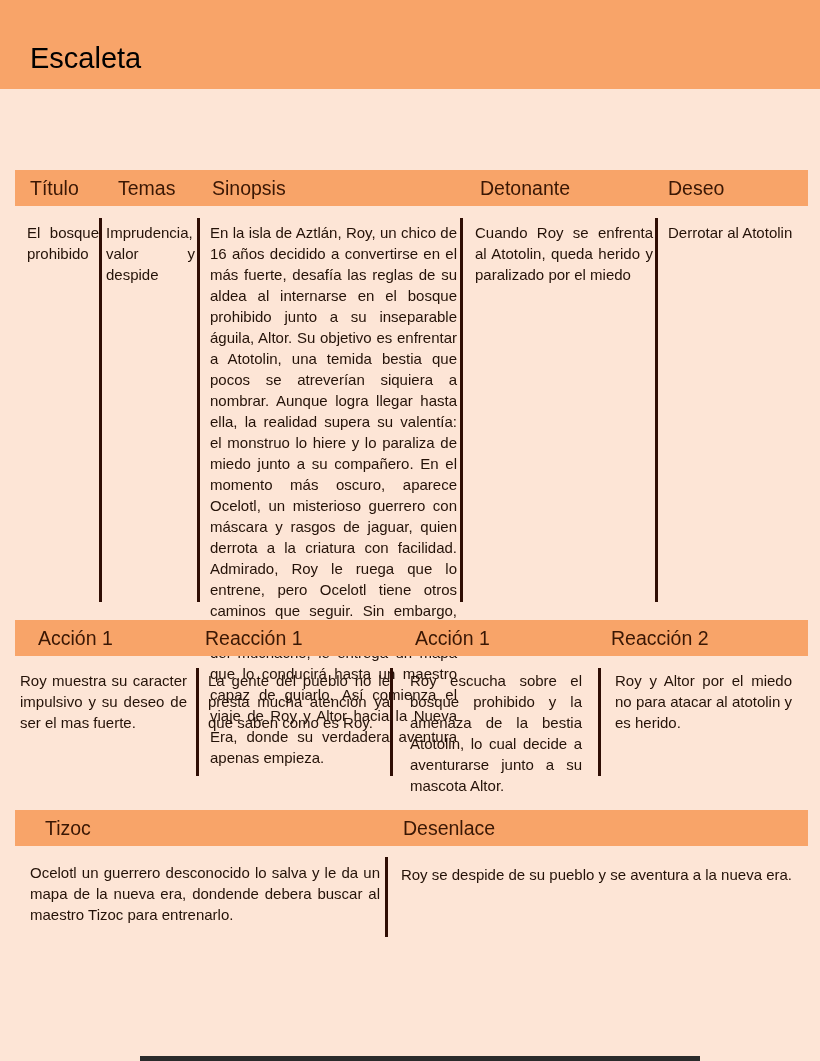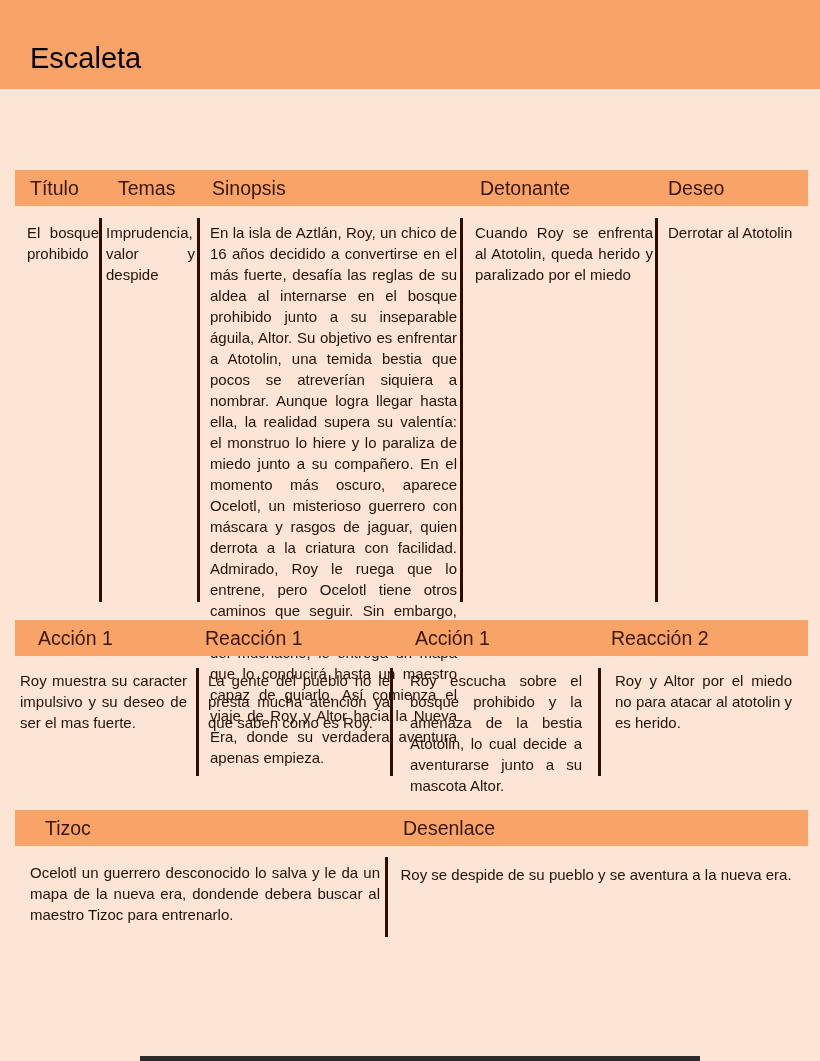--- a/index.html
+++ b/index.html
@@ -64,15 +64,15 @@
 <div class="vline" style="left:598px; top:668px; height:108px;"></div>
 <div class="cell" style="left:615px; top:670px; width:177px;">Roy y Altor por el miedo no para atacar al atotolin y es herido.</div>
 
 <div class="hbar" style="top:810px;">
   <span class="hlabel" style="left:30px;">Tizoc</span>
   <span class="hlabel" style="left:388px;">Desenlace</span>
 </div>
 
 <div class="cell" style="left:30px;  top:862px; width:350px;">Ocelotl un guerrero desconocido lo salva y le da un mapa de la nueva era, dondende debera buscar al maestro Tizoc para entrenarlo.</div>
 <div class="vline" style="left:385px; top:857px; height:80px;"></div>
-<div class="cell" style="left:400px; top:864px; width:392px; text-align:center;">Roy se despide de su pueblo y se aventura a la nueva era.</div>
+<div class="cell" style="left:400px; top:864px; width:392px; text-align:right;">Roy se despide de su pueblo y se aventura a la nueva era.</div>
 
 <div class="scanline" style="left:140px; top:1056px; width:560px; height:5px;"></div>
 
 </body></html>

